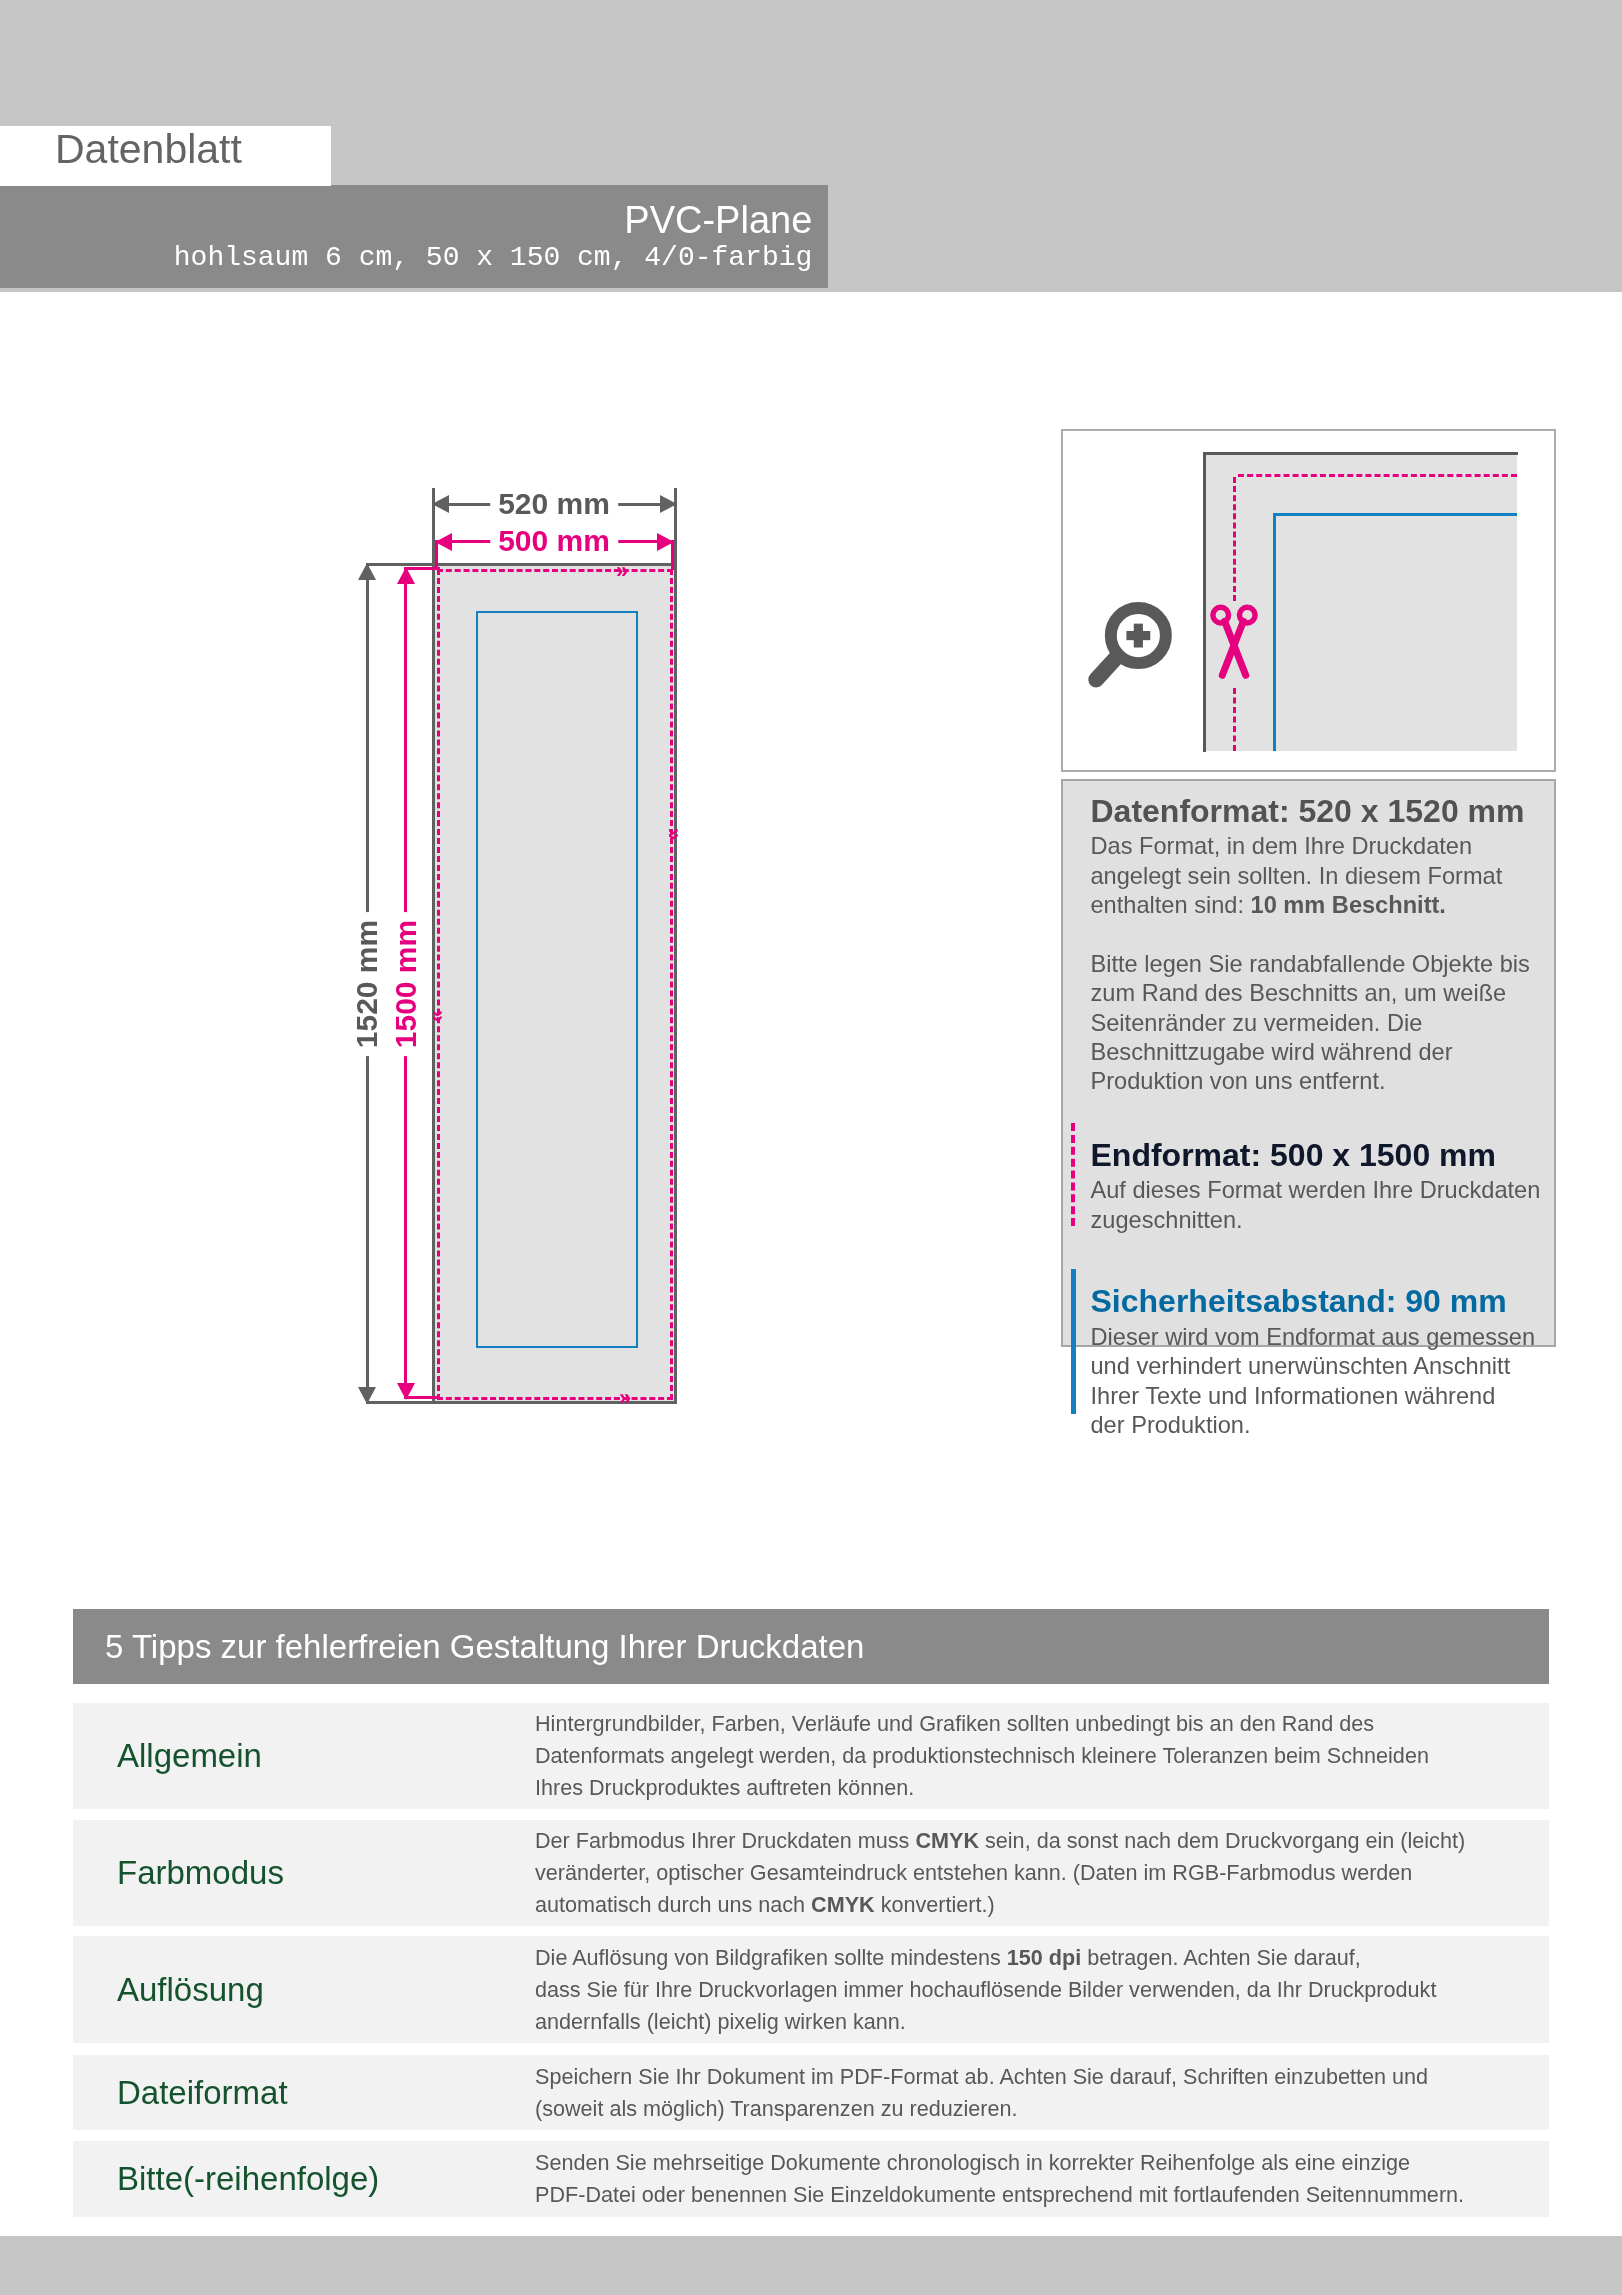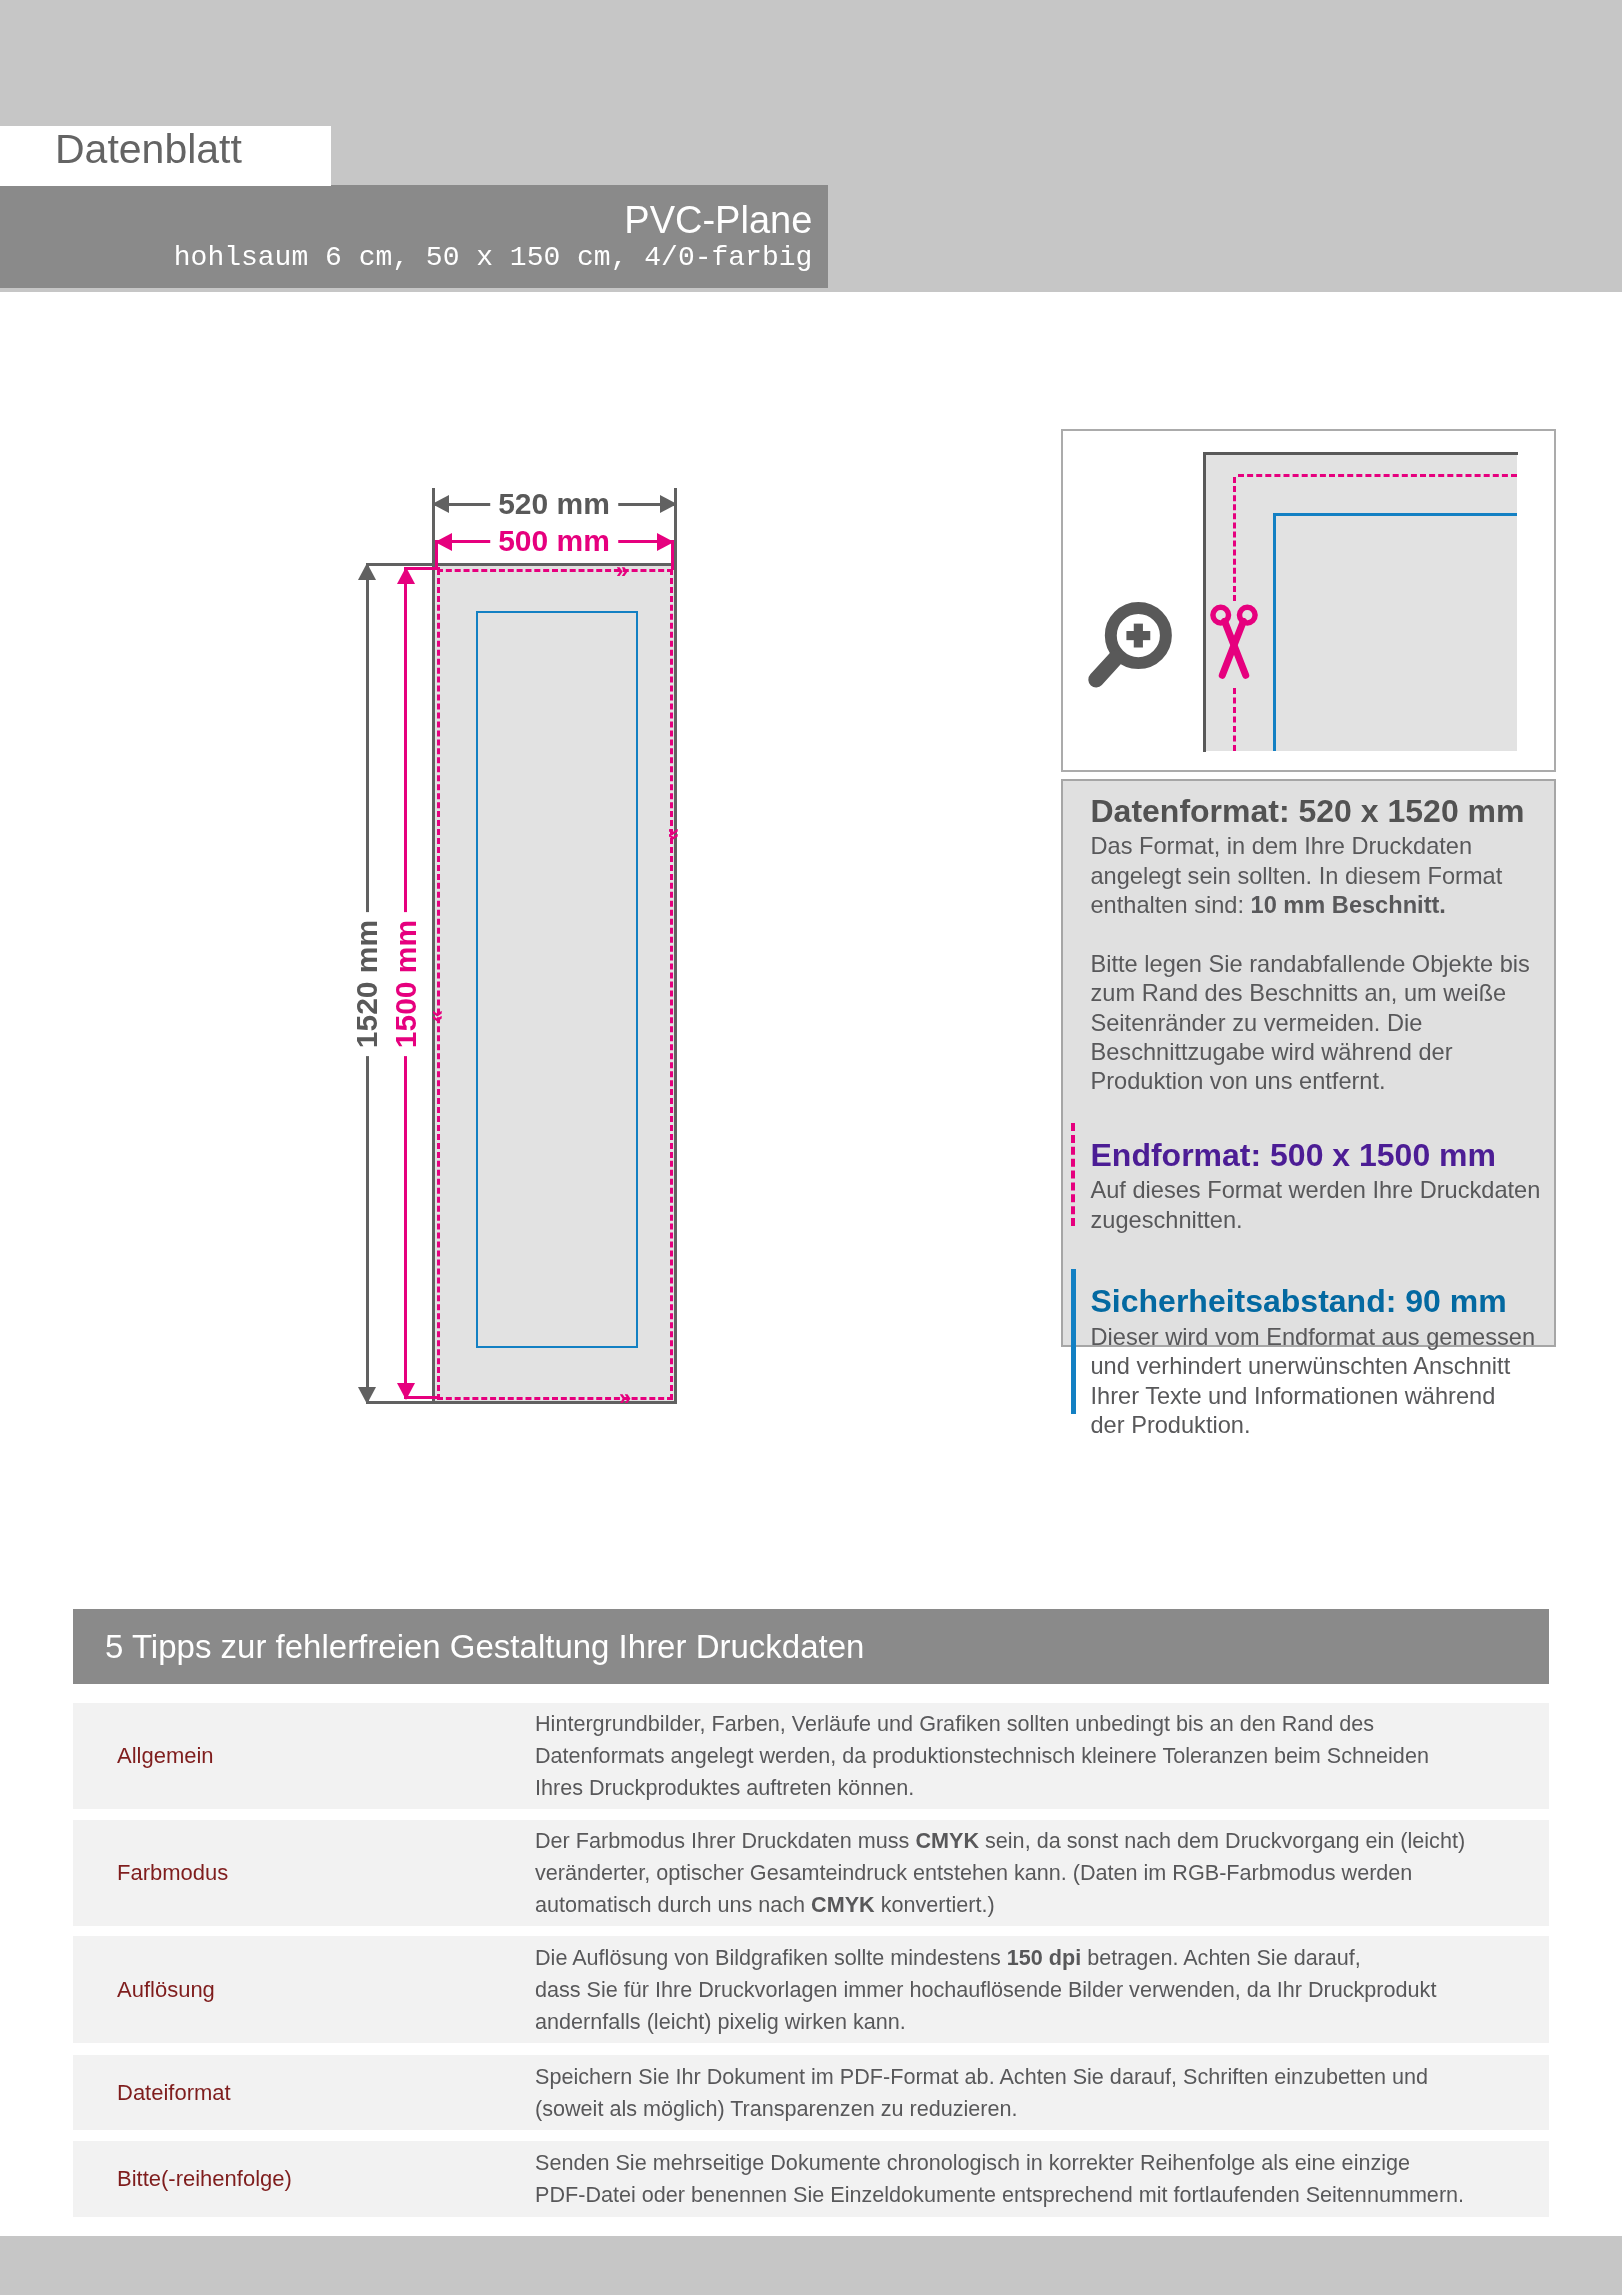--- a/index.html
+++ b/index.html
@@ -52,33 +52,33 @@
   .ill-dash-v2{left:1233px;top:688px;width:0;height:63px;border-left:3.3px dashed #E6007E;}
   .ill-blue-h{left:1273px;top:513px;width:244px;height:3.3px;background:#1380C3;}
   .ill-blue-v{left:1273px;top:513px;width:3.3px;height:238px;background:#1380C3;}
 
   
   .info-box{left:1061px;top:779px;width:495px;height:568px;background:#e0e0e0;
       border:2px solid #a6a6a6;box-sizing:border-box;padding:10.5px 9.2px 0 27.5px;}
   .info-box h2{margin:0;font-size:32px;line-height:38px;}
   .info-box p{margin:0;font-size:23.6px;line-height:29.4px;color:#58585a;white-space:pre-line;}
   .h-daten{color:#525252;}
-  .h-end{color:#4c1d95;margin-top:39px !important;}
+  .h-end{color:#0f172a;margin-top:39px !important;}
   .h-sich{color:#0369a1;margin-top:47px !important;}
   .p-gap{margin-top:29.4px !important;}
   .accent-dash{left:1071px;top:1123px;width:0;height:103px;border-left:4.6px dashed #E6007E;}
   .accent-blue{left:1071px;top:1269px;width:4.6px;height:145px;background:#1380C3;}
 
   
   .tips-band{left:73px;top:1609px;width:1476px;height:75px;background:#8a8a8a;
       display:flex;align-items:center;padding-left:32px;box-sizing:border-box;}
   .tips-band span{font-size:33px;color:#ffffff;}
   .tip-row{left:73px;width:1476px;background:#f2f2f2;}
   .tip-label{position:absolute;left:44px;top:50%;transform:translateY(-50%);
-      font-size:22px;color:#7f1d1d;white-space:nowrap;}
+      font-size:33px;color:#14532d;white-space:nowrap;}
   .tip-body{position:absolute;left:462px;right:13px;top:50%;transform:translateY(-50%);
       font-size:21.6px;line-height:32px;color:#58585a;white-space:pre-line;}
   .row1{top:1703px;height:106px;}
   .row2{top:1820px;height:106px;}
   .row3{top:1936px;height:107px;}
   .row4{top:2055px;height:75px;}
   .row5{top:2141px;height:76px;}
 
   .band-footer{left:0;top:2236px;width:1623px;height:60px;background:#c6c6c6;}
 </style>

